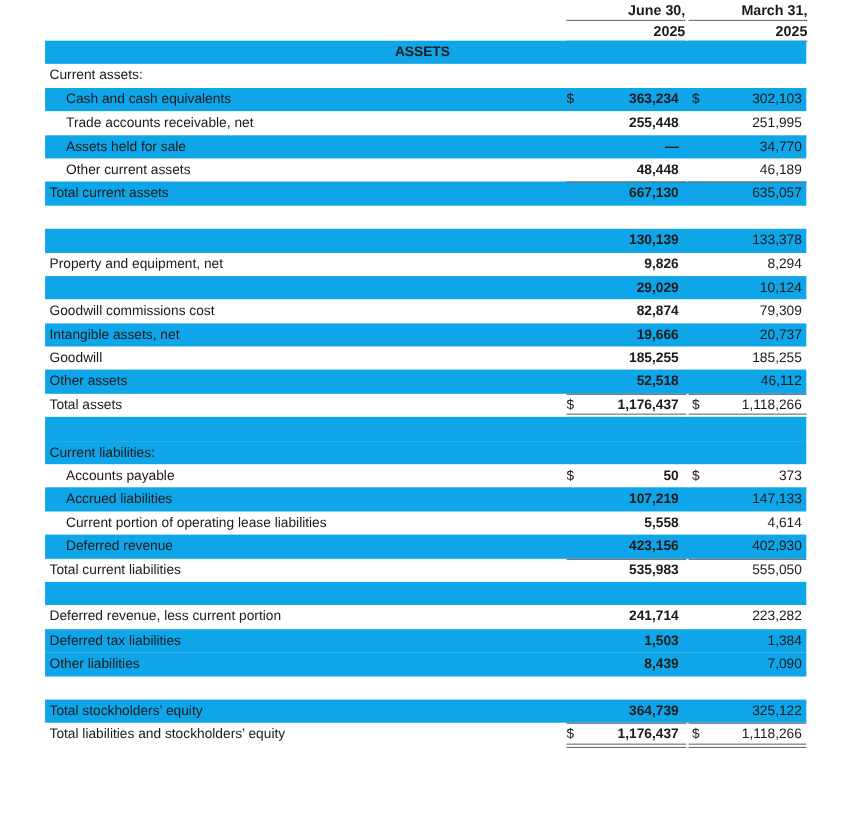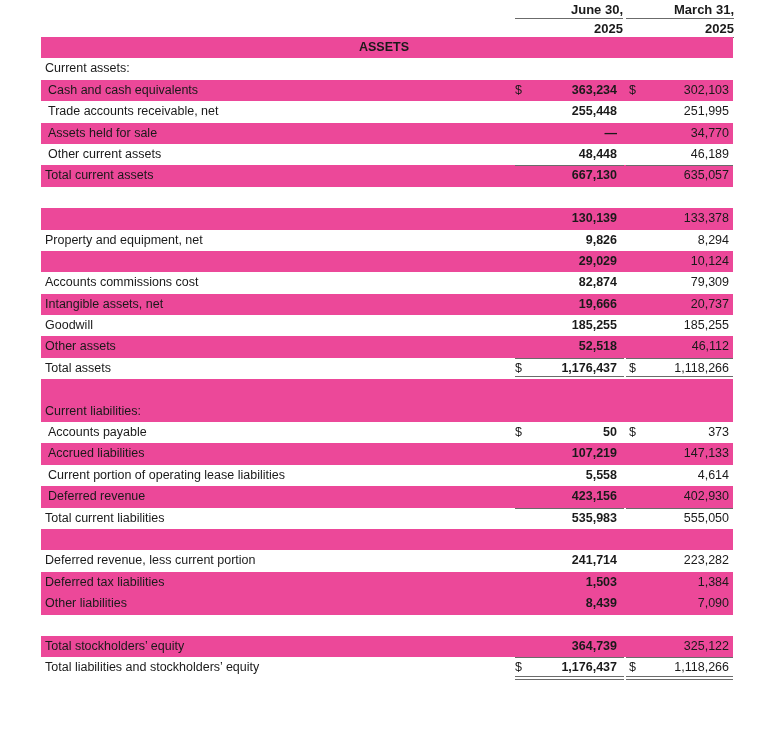--- a/index.html
+++ b/index.html
@@ -4,23 +4,23 @@
 <style>
   html, body { margin:0; padding:0; background:#ffffff; }
   body { width:768px; height:749px; position:relative; overflow:hidden;
          font-family:"Liberation Sans", sans-serif; color:#1a1a1a; font-size:12.5px; }
   .hdr { position:absolute; top:0; left:0; width:768px; height:37px; }
   .hcol { position:absolute; width:108px; text-align:right; font-weight:bold; font-size:13px; }
   .hcol .l1 { height:18px; line-height:20px; border-bottom:1px solid #6b6b6b; }
   .hcol .l2 { height:18px; line-height:20px; border-bottom:1px solid #6b6b6b; }
   .table { position:absolute; top:37px; left:41px; width:692px; }
   .row { position:relative; height:21.4px; line-height:21.4px; }
-  .row.shade { background:#ec4899; }
+  .row.shade { background:#0ea5e9; }
   .lbl { position:absolute; left:4px; white-space:nowrap; }
-  .lbl.ind { left:7px;text-align:right; }
+  .lbl.ind { left:19px;text-align:right; }
   .sect { position:absolute; font-weight:bold; white-space:nowrap; }
   .cur { position:absolute; width:12px; text-align:left; }
   .val { position:absolute; text-align:right; white-space:nowrap; }
   .c1cur { left:474px; }
   .c1val { left:470px; width:106px;font-weight:bold; }
   .c2cur { left:588px; }
   .c2val { left:584px; width:104px; }
   .ul1 { position:absolute; left:474px; width:109px; border-top:1px solid #6b6b6b; top:0; }
   .ul2 { position:absolute; left:585px; width:107px; border-top:1px solid #6b6b6b; top:0; }
   .dbl1 { position:absolute; left:474px; width:109px; bottom:-1px; height:2px; border-top:1px solid #6b6b6b; border-bottom:1px solid #6b6b6b; }
@@ -96,21 +96,21 @@
     <span class="val c1val">9,826</span>
     <span class="val c2val">8,294</span>
   </div>
 
   <div class="row shade">
     <span class="val c1val">29,029</span>
     <span class="val c2val">10,124</span>
   </div>
 
   <div class="row">
-    <span class="lbl">Accounts commissions cost</span>
+    <span class="lbl">Goodwill commissions cost</span>
     <span class="val c1val">82,874</span>
     <span class="val c2val">79,309</span>
   </div>
 
   <div class="row shade">
     <span class="lbl">Intangible assets, net</span>
     <span class="val c1val">19,666</span>
     <span class="val c2val">20,737</span>
   </div>
 

